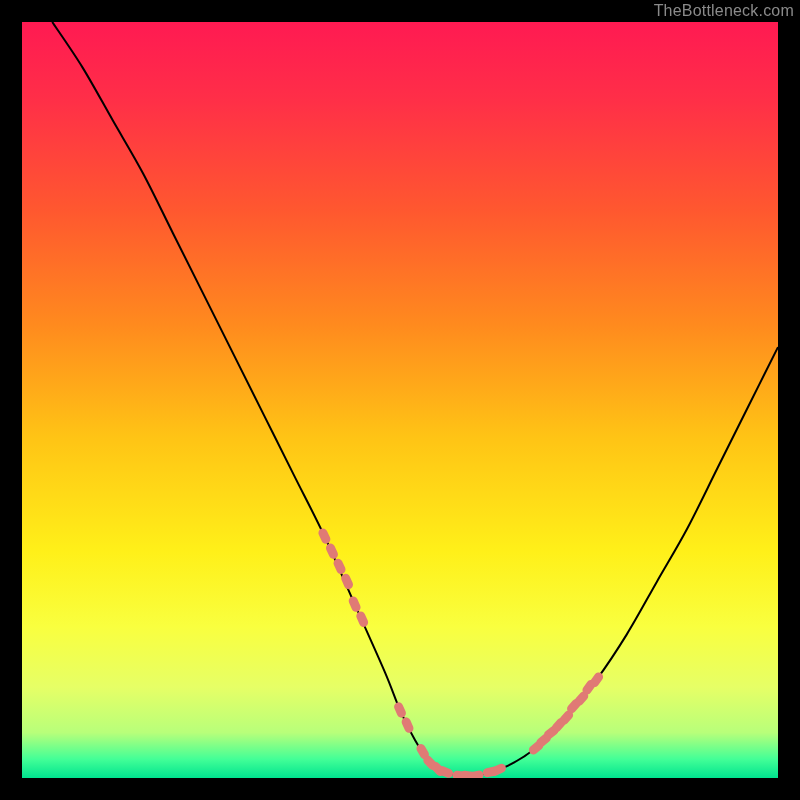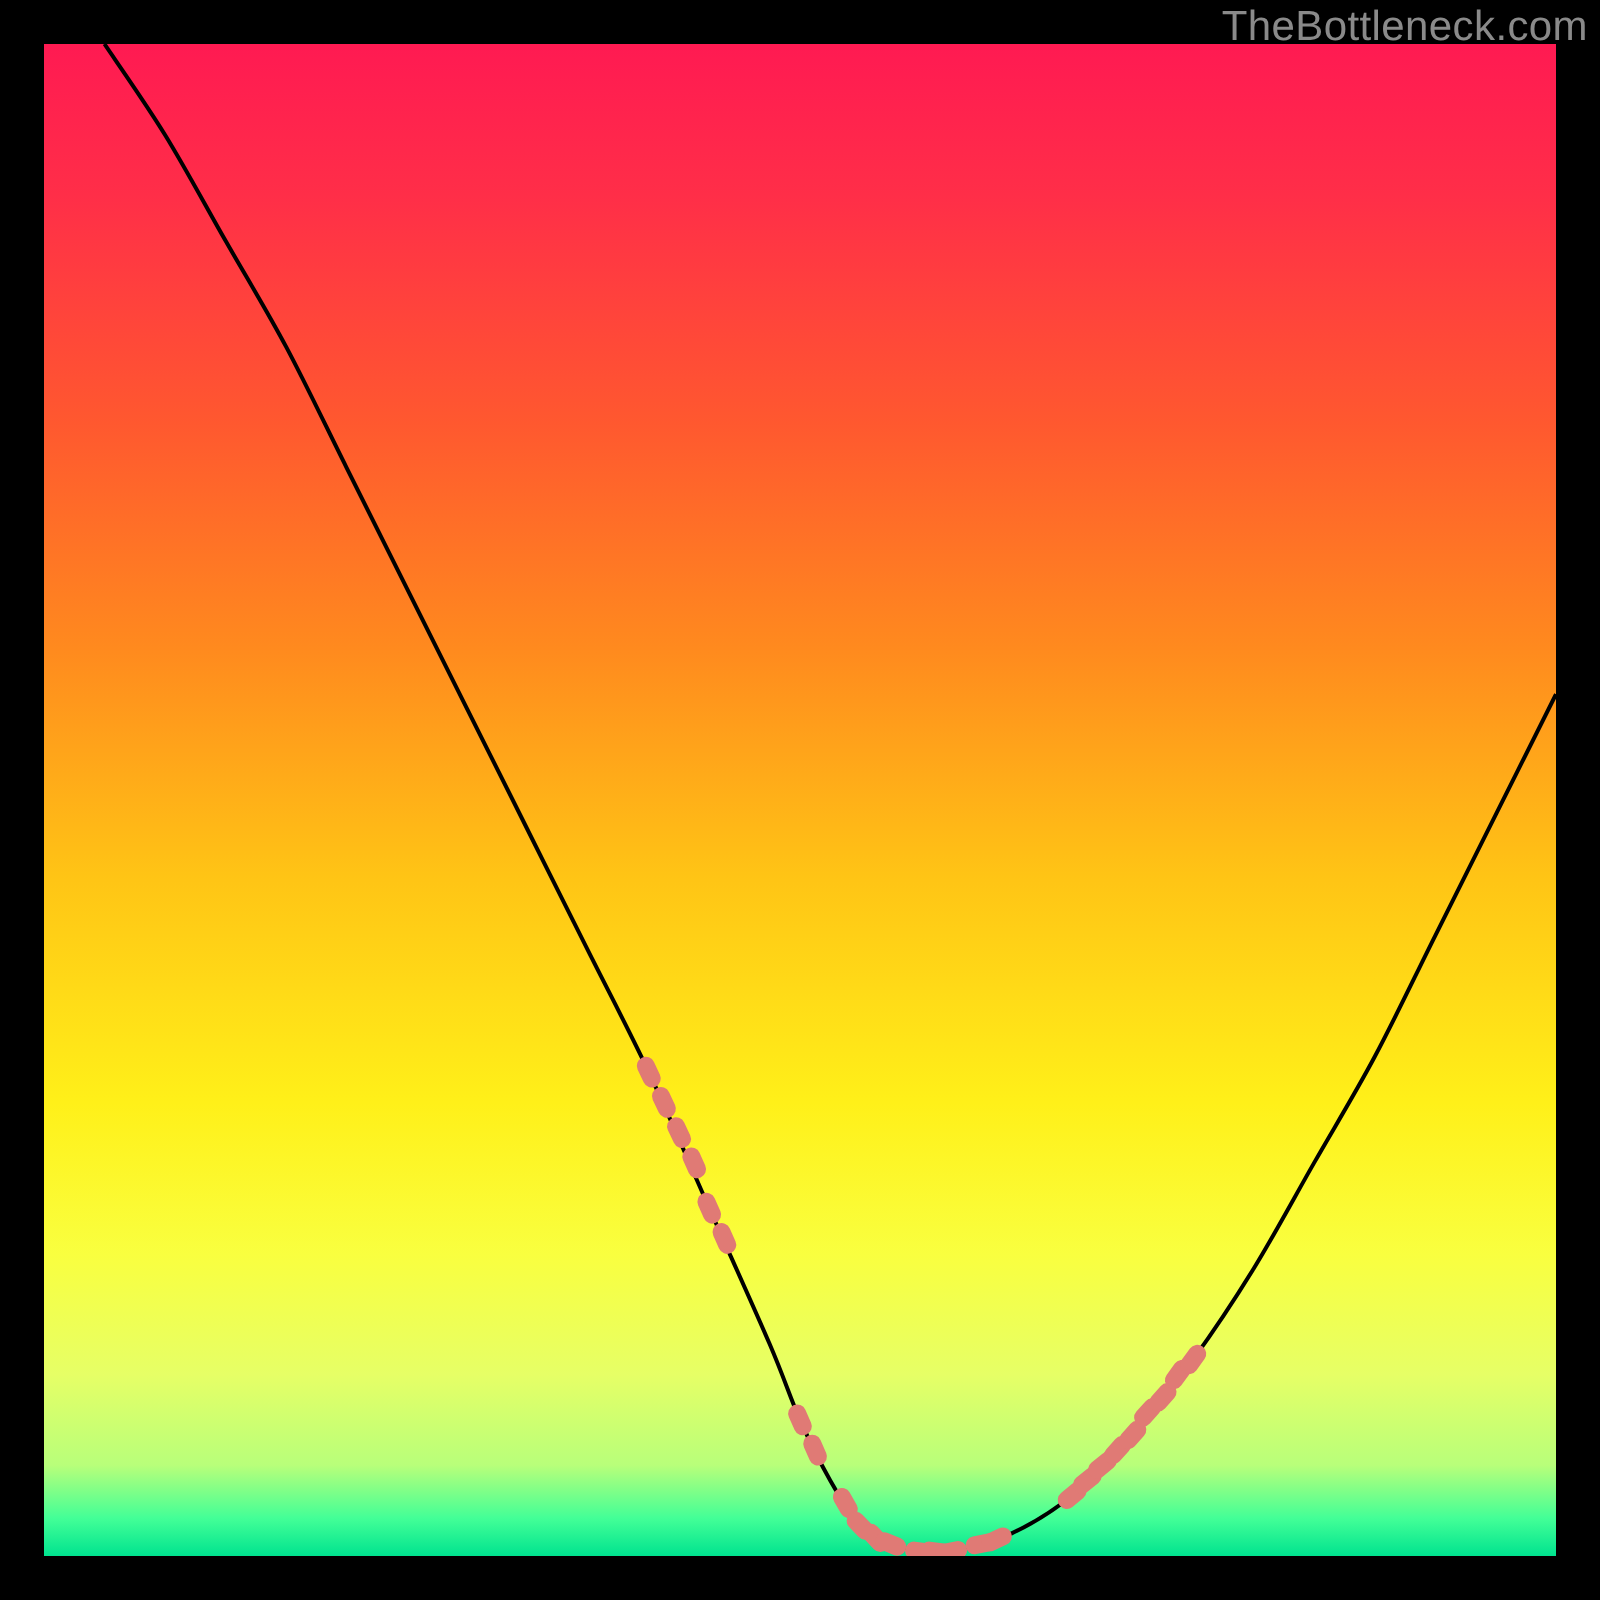--- a/index.html
+++ b/index.html
@@ -34,21 +34,21 @@
     left: 0;
     top: 0;
     width: 756px;
     height: 756px;
   }
   .watermark {
     position: absolute;
     top: 2px;
     right: 6px;
     font-family: Arial, Helvetica, sans-serif;
-    font-size: 21px;
+    font-size: 16px;
     color: #8a8a8a;
     letter-spacing: 0.2px;
   }
 </style>
 </head>
 <body>
 
 <div class="frame">
   <div class="plot-area">
     <svg class="gradient" viewBox="0 0 756 756" preserveAspectRatio="none">

